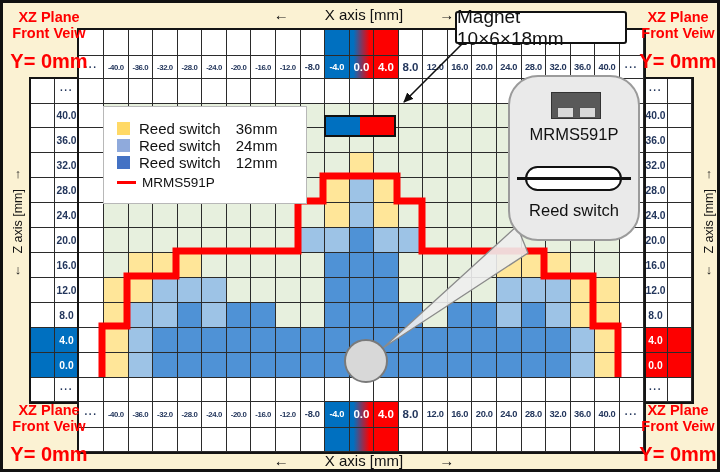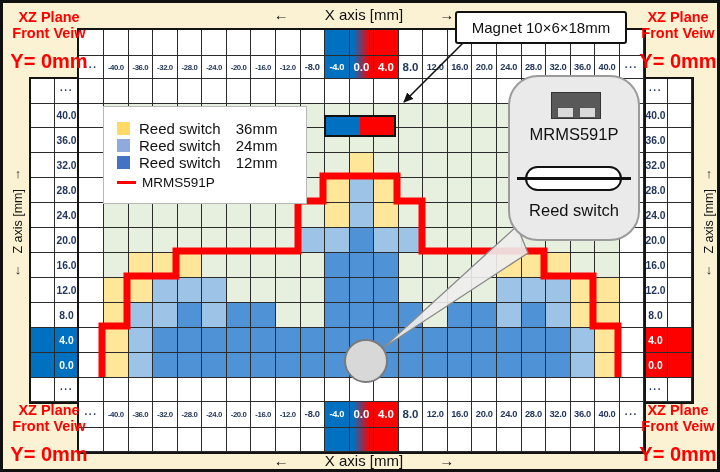--- a/index.html
+++ b/index.html
@@ -40,21 +40,21 @@
     border:1.5px solid #b8b8b8;z-index:6;display:flex;flex-direction:column;justify-content:center;
     padding-left:13px;box-sizing:border-box;gap:4px;}
   .lrow{display:flex;align-items:center;font-size:15px;color:#111;}
   .lsw{width:13px;height:13px;margin-right:9px;flex:0 0 auto;}
   .lsize{margin-left:15px;}
   .lline{width:19px;height:2.6px;margin-right:6px;flex:0 0 auto;}
   .lsmall{font-size:13.5px;}
   
   #magnet-callout{position:absolute;left:452px;top:8px;width:168px;height:29px;background:#fff;
     border:2px solid #111;border-radius:3px;display:flex;align-items:center;justify-content:center;
-    font-size:15px;color:#111;z-index:7;}
+    font-size:19px;color:#111;z-index:7;}
   
   #bubble{position:absolute;left:505px;top:72px;width:132px;height:166px;background:#eaeaea;
     border:2px solid #9b9b9b;border-radius:30px;z-index:7;box-sizing:border-box;}
   #bubble-magnet{position:absolute;left:41px;top:15px;width:48px;height:25px;background:#595959;border:1px solid #333;}
   .mtab{position:absolute;width:15px;height:9px;background:#d9d9d9;border:1px solid #555;top:14px;}
   #bubble-title{position:absolute;left:0;top:48px;width:100%;text-align:center;font-size:16.5px;color:#111;}
   #reed-pill{position:absolute;left:15px;top:89px;width:97px;height:25px;background:#fff;
     border:2px solid #111;border-radius:13px;box-sizing:border-box;}
   #reed-wire{position:absolute;left:7px;top:100px;width:114px;height:2.6px;background:#111;}
   #bubble-reed-label{position:absolute;left:0;top:124px;width:100%;text-align:center;font-size:16.5px;color:#111;}

